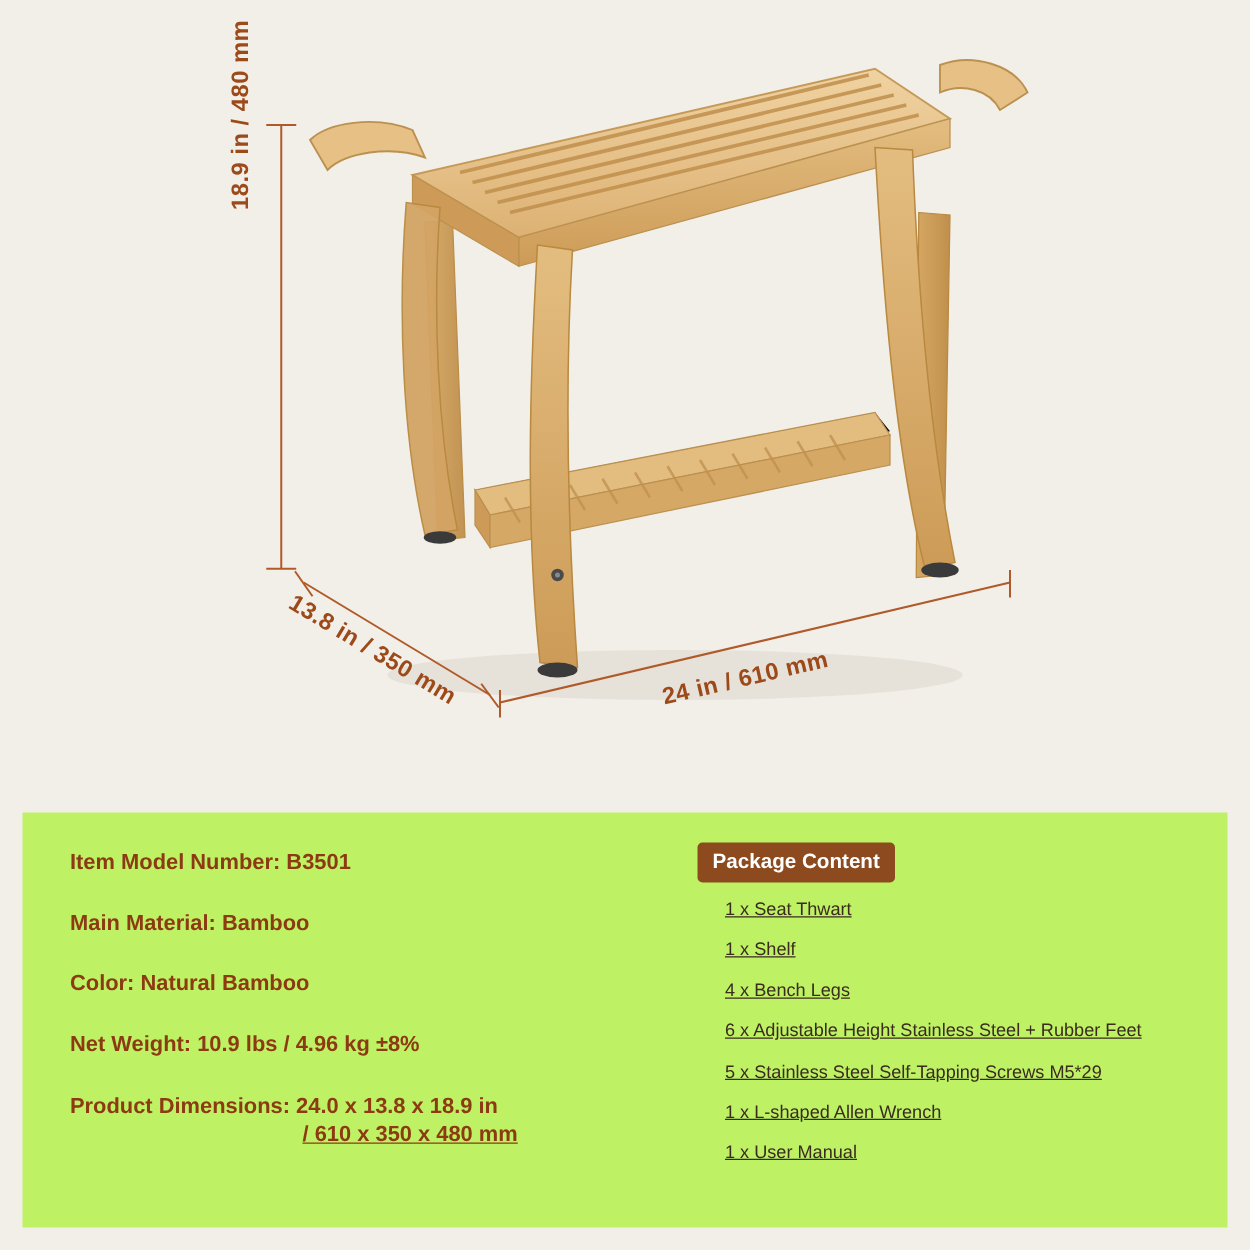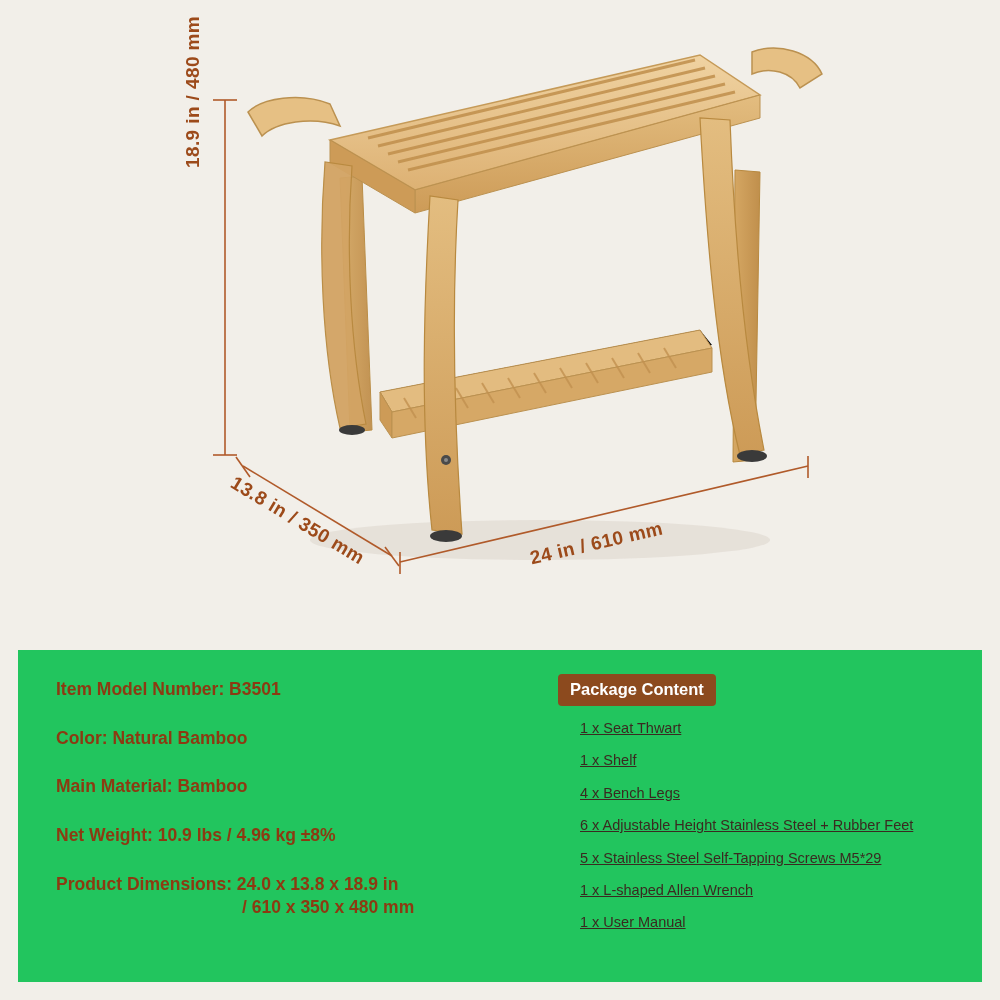--- a/index.html
+++ b/index.html
@@ -9,24 +9,24 @@
     font-family:"Liberation Sans", sans-serif;
     overflow:hidden;
   }
   .page{position:relative;width:1000px;height:1000px;background:#f2efe9;}
 
   
   .hero{position:absolute;left:0;top:0;width:1000px;height:648px;background:#f2efe9;}
   .dim-text{position:absolute;color:#9c4a1a;font-weight:bold;font-size:19px;letter-spacing:.4px;}
 
   
-  .info{position:absolute;left:18px;top:650px;width:964px;height:332px;background:#22c55e;}
+  .info{position:absolute;left:18px;top:650px;width:964px;height:332px;background:#bef264;}
   .specs{position:absolute;left:38px;top:28px;width:480px;}
   .spec{color:#8c3a12;font-weight:bold;font-size:17.5px;margin-bottom:25px;line-height:1.35;}
-  .spec .indent{display:block;padding-left:186px;}
+  .spec .indent{display:block;padding-left:186px;text-decoration:underline;}
 
   .pkg{position:absolute;left:540px;top:24px;width:410px;}
   .pkg-title{display:inline-block;background:#8c4a1e;color:#ffffff;font-weight:bold;font-size:16.5px;
              padding:6px 12px 7px 12px;border-radius:4px;}
   .pkg-list{margin:14px 0 0 0;padding:0;list-style:none;}
   .pkg-list li{color:#3a2a20;font-size:14.5px;padding:0 0 0 22px;margin-bottom:15px;line-height:1.2;text-decoration:underline;}
 </style>
 </head>
 <body>
 
@@ -121,22 +121,22 @@
 
     <div class="dim-text" style="left:238px;top:472px;transform:rotate(31deg);transform-origin:left top;white-space:nowrap;">13.8 in / 350 mm</div>
 
     <div class="dim-text" style="left:528px;top:548px;transform:rotate(-13deg);transform-origin:left top;white-space:nowrap;">24 in / 610 mm</div>
   </div>
 
   <div class="info">
 
     <div class="specs">
       <div class="spec">Item Model Number: B3501</div>
+      <div class="spec">Main Material: Bamboo</div>
       <div class="spec">Color: Natural Bamboo</div>
-      <div class="spec">Main Material: Bamboo</div>
       <div class="spec">Net Weight: 10.9 lbs / 4.96 kg ±8%</div>
       <div class="spec">
         <span>Product Dimensions: 24.0 x 13.8 x 18.9 in</span>
         <span class="indent">/ 610 x 350 x 480 mm</span>
       </div>
     </div>
 
     <div class="pkg">
       <div class="pkg-title">Package Content</div>
       <ul class="pkg-list">

